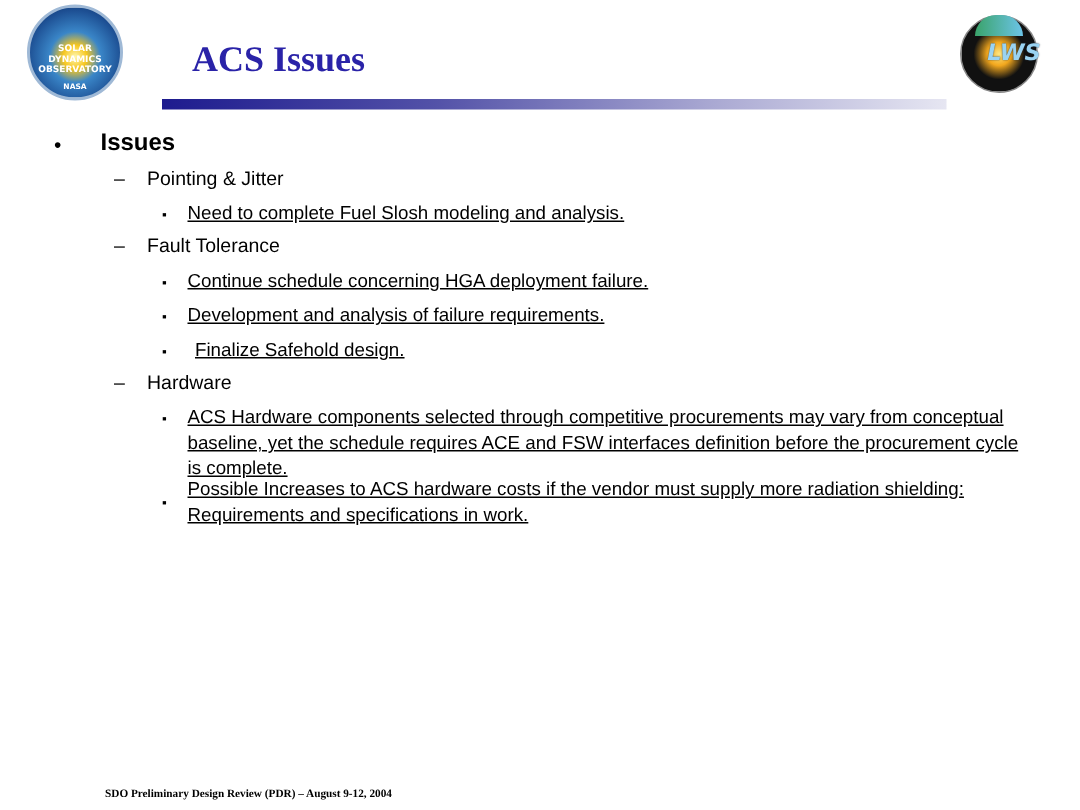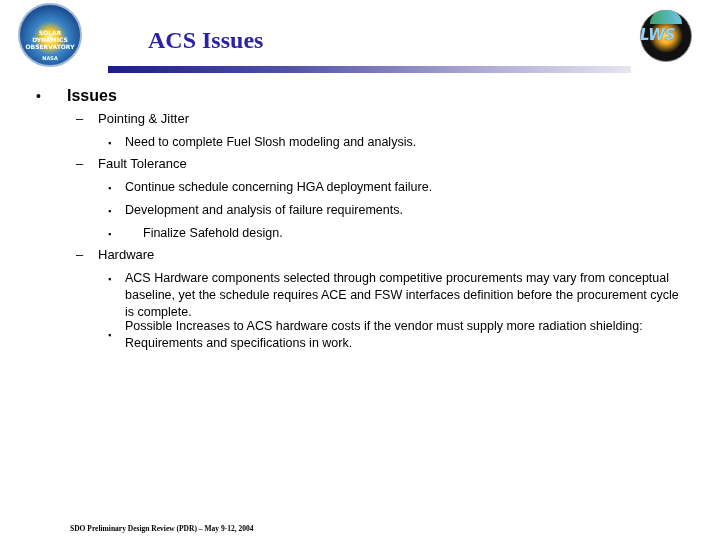--- a/index.html
+++ b/index.html
@@ -6,27 +6,27 @@
   body { width: 720px; height: 540px; background: #ffffff; position: relative; overflow: hidden; font-family: "Liberation Sans", sans-serif; }
   .logo-left { position: absolute; left: 18px; top: 3px; width: 64px; height: 64px; border-radius: 50%;
     background: radial-gradient(circle at 50% 55%, #fff7b0 0%, #f6c620 18%, #3a86c8 38%, #1d4f93 70%, #0c2a5a 100%);
     border: 2px solid #9fb9d6; box-sizing: border-box; }
   .logo-left .t { position: absolute; width: 100%; text-align: center; color: #fff; font-size: 6px; font-weight: bold; font-family: "DejaVu Sans", sans-serif; }
   .logo-right { position: absolute; left: 640px; top: 4px; width: 52px; height: 60px; }
   .logo-right .disc { position: absolute; left: 0; top: 6px; width: 52px; height: 52px; border-radius: 50%;
     background: radial-gradient(circle at 50% 50%, #ffe680 0%, #f2a71d 22%, #111 48%, #111 100%);
     border: 1px solid #888; box-sizing: border-box; }
   .logo-right .globe { position: absolute; left: 10px; top: 6px; width: 32px; height: 14px; border-radius: 16px 16px 0 0; background: linear-gradient(90deg, #3aa36a, #6cc4e8); }
-  .logo-right .lws { position: absolute; left: 0; top: 22px; width: 72px; font-weight: bold; font-size: 15px; color: #9ad3f2; font-style: italic; font-family: "DejaVu Sans", sans-serif; text-shadow: 0 0 1px #234; }
-  .title { position: absolute; left: 128px; top: 27px; font-family: "Liberation Serif", serif; font-weight: bold; font-size: 24px; color: #2a23a8; margin-left: 20px; }
+  .logo-right .lws { position: absolute; left: 0; top: 22px; width: 72px; text-align: center; font-weight: bold; font-size: 15px; color: #9ad3f2; font-style: italic; font-family: "DejaVu Sans", sans-serif; text-shadow: 0 0 1px #234; }
+  .title { position: absolute; left: 128px; top: 27px; font-family: "Liberation Serif", serif; font-weight: bold; font-size: 24px; color: #2a23a8; }
   .title-rule { position: absolute; left: 108px; top: 66px; width: 523px; height: 7px;
     background: linear-gradient(90deg, #1d1b8e 0%, #5352a8 35%, #a9a8d2 70%, #e6e6f2 100%); }
   .lvl1 { position: absolute; font-size: 16px; font-weight: bold; color: #000000; }
   .lvl2 { position: absolute; font-size: 13px; color: #000; }
-  .lvl3 { position: absolute; font-size: 12.5px; color: #000; line-height: 17px; }
+  .lvl3 { position: absolute; font-size: 12.5px; color: #000; line-height: 17px; text-decoration: underline; }
   .b1 { position: absolute; left: 36px; top: 88px; font-size: 14px; }
   .dash { position: absolute; }
   .sq { position: absolute; font-size: 9px; }
   .footer-left { position: absolute; left: 70px; top: 524px; font-family: "Liberation Serif", serif; font-size: 7.5px; font-weight: bold; color: #000; }
   .footer-right { position: absolute; right: 36px; top: 524px; font-family: "Liberation Serif", serif; font-size: 10px; font-weight: bold; color: #000; margin-top: 48px; }
 </style>
 </head>
 <body>
 
 <div class="logo-left">
@@ -53,23 +53,23 @@
 <span class="sq" style="left:108px;top:138px">▪</span>
 <span class="lvl3" style="left:125px;top:134px">Need to complete Fuel Slosh modeling and analysis.</span>
 
 <span class="lvl2 dash" style="left:76px;top:156px">–</span>
 <span class="lvl2" style="left:98px;top:156px">Fault Tolerance</span>
 <span class="sq" style="left:108px;top:183px">▪</span>
 <span class="lvl3" style="left:125px;top:179px">Continue schedule concerning HGA deployment failure.</span>
 <span class="sq" style="left:108px;top:206px">▪</span>
 <span class="lvl3" style="left:125px;top:202px">Development and analysis of failure requirements.</span>
 <span class="sq" style="left:108px;top:229px">▪</span>
-<span class="lvl3" style="left:143px;top:225px">Finalize Safehold design.</span>
+<span class="lvl3" style="left:130px;top:225px">Finalize Safehold design.</span>
 
 <span class="lvl2 dash" style="left:76px;top:247px">–</span>
 <span class="lvl2" style="left:98px;top:247px">Hardware</span>
 <span class="sq" style="left:108px;top:274px">▪</span>
 <span class="lvl3" style="left:125px;top:270px;width:560px">ACS Hardware components selected through competitive procurements may vary from conceptual baseline, yet the schedule requires ACE and FSW interfaces definition before the procurement cycle is complete.</span>
 <span class="sq" style="left:108px;top:330px">▪</span>
 <span class="lvl3" style="left:125px;top:318px;width:530px">Possible Increases to ACS hardware costs if the vendor must supply more radiation shielding:  Requirements and specifications in work.</span>
 
-<div class="footer-left">SDO Preliminary Design Review (PDR) – May 9-12, 2004</div>
+<div class="footer-left">SDO Preliminary Design Review (PDR) – August 9-12, 2004</div>
 <div class="footer-right">ACS Page 26</div>
 
 </body></html>

